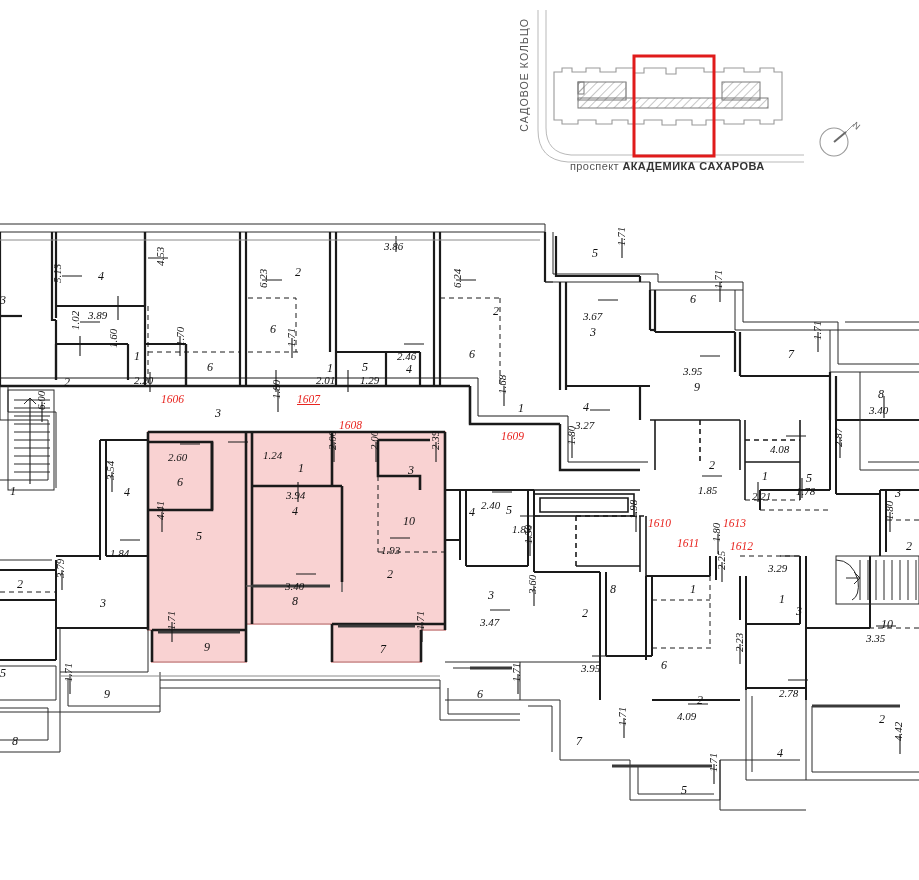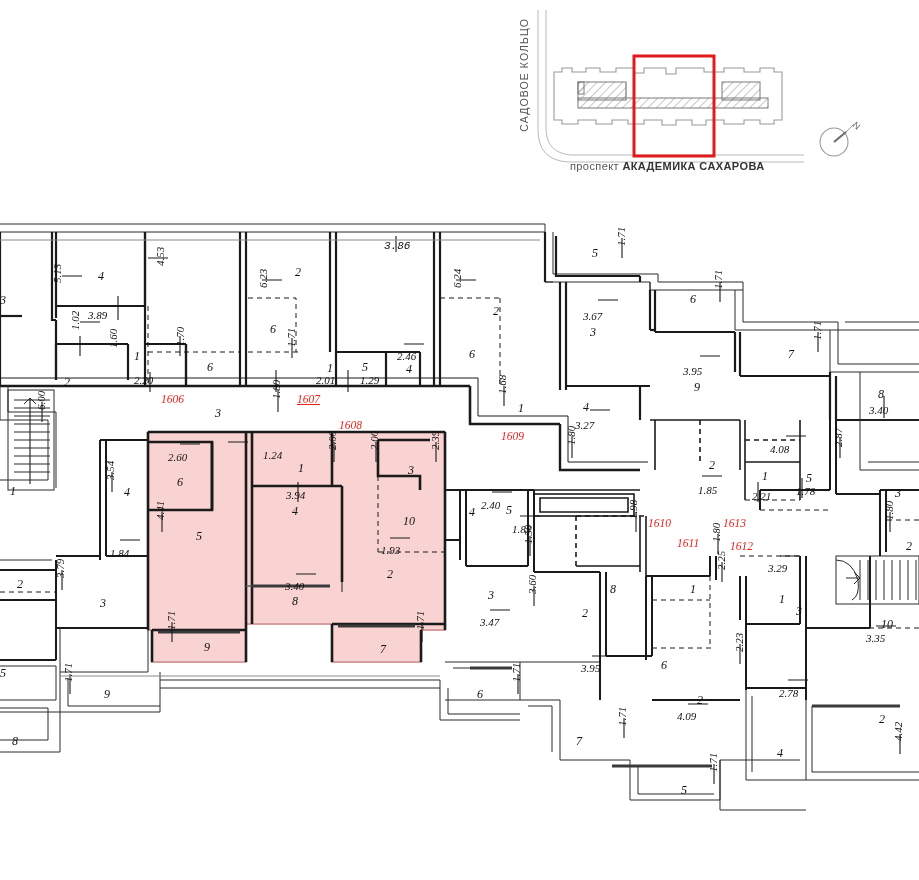--- a/index.html
+++ b/index.html
@@ -559,21 +559,21 @@
       <div class="lbl room" style="left: 906px; top: 540px;">2</div>
       <div class="lbl room" style="left: 895px; top: 487px;">3</div>
       <div class="lbl dim vert" style="left: 52px; top: 283px;">5.13</div>
       <div class="lbl dim" style="left: 88px; top: 310px;">3.89</div>
       <div class="lbl dim vert" style="left: 155px; top: 266px;">4.53</div>
       <div class="lbl dim vert" style="left: 70px; top: 330px;">1.02</div>
       <div class="lbl dim vert" style="left: 108px; top: 348px;">1.60</div>
       <div class="lbl dim vert" style="left: 175px; top: 346px;">1.70</div>
       <div class="lbl dim" style="left: 134px; top: 375px;">2.20</div>
       <div class="lbl dim vert" style="left: 258px; top: 288px;">6.23</div>
-      <div class="lbl dim" style="left: 384px; top: 241px; font-family: Liberation Mono, monospace;">3.86</div>
+      <div class="lbl dim" style="left: 384px; top: 241px;">3.86</div>
       <div class="lbl dim vert" style="left: 286px; top: 347px;">1.71</div>
       <div class="lbl dim" style="left: 316px; top: 375px;">2.01</div>
       <div class="lbl dim" style="left: 360px; top: 375px;">1.29</div>
       <div class="lbl dim" style="left: 397px; top: 351px;">2.46</div>
       <div class="lbl dim vert" style="left: 452px; top: 288px;">6.24</div>
       <div class="lbl dim vert" style="left: 616px; top: 246px;">1.71</div>
       <div class="lbl dim" style="left: 583px; top: 311px;">3.67</div>
       <div class="lbl dim vert" style="left: 713px; top: 289px;">1.71</div>
       <div class="lbl dim vert" style="left: 812px; top: 340px;">1.71</div>
       <div class="lbl dim" style="left: 683px; top: 366px;">3.95</div>

